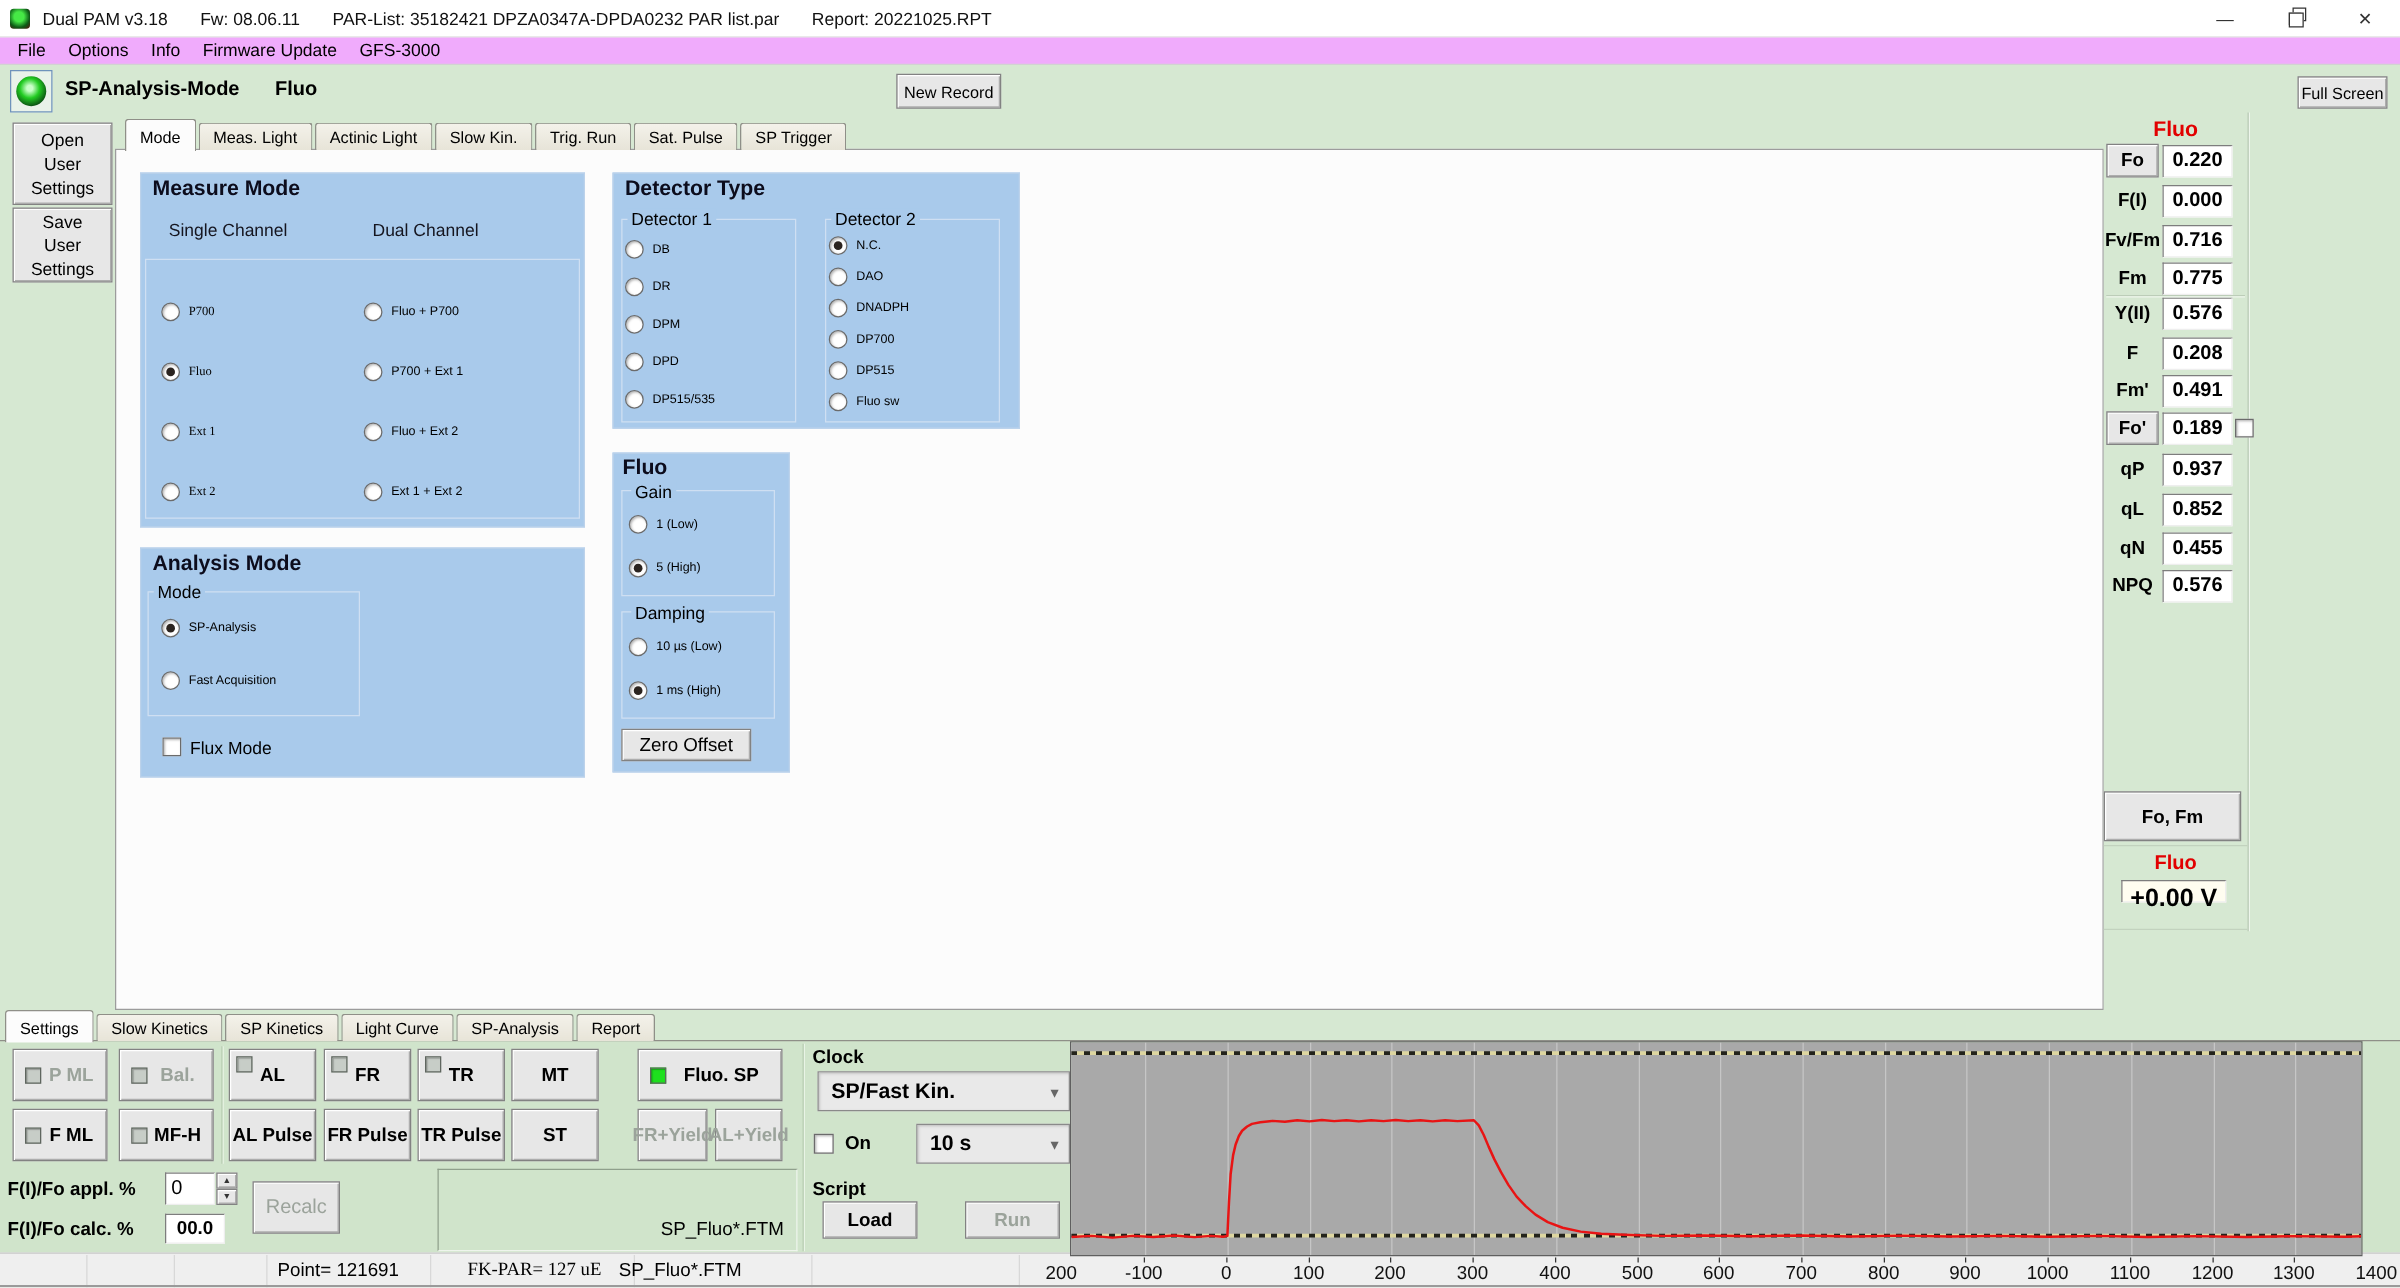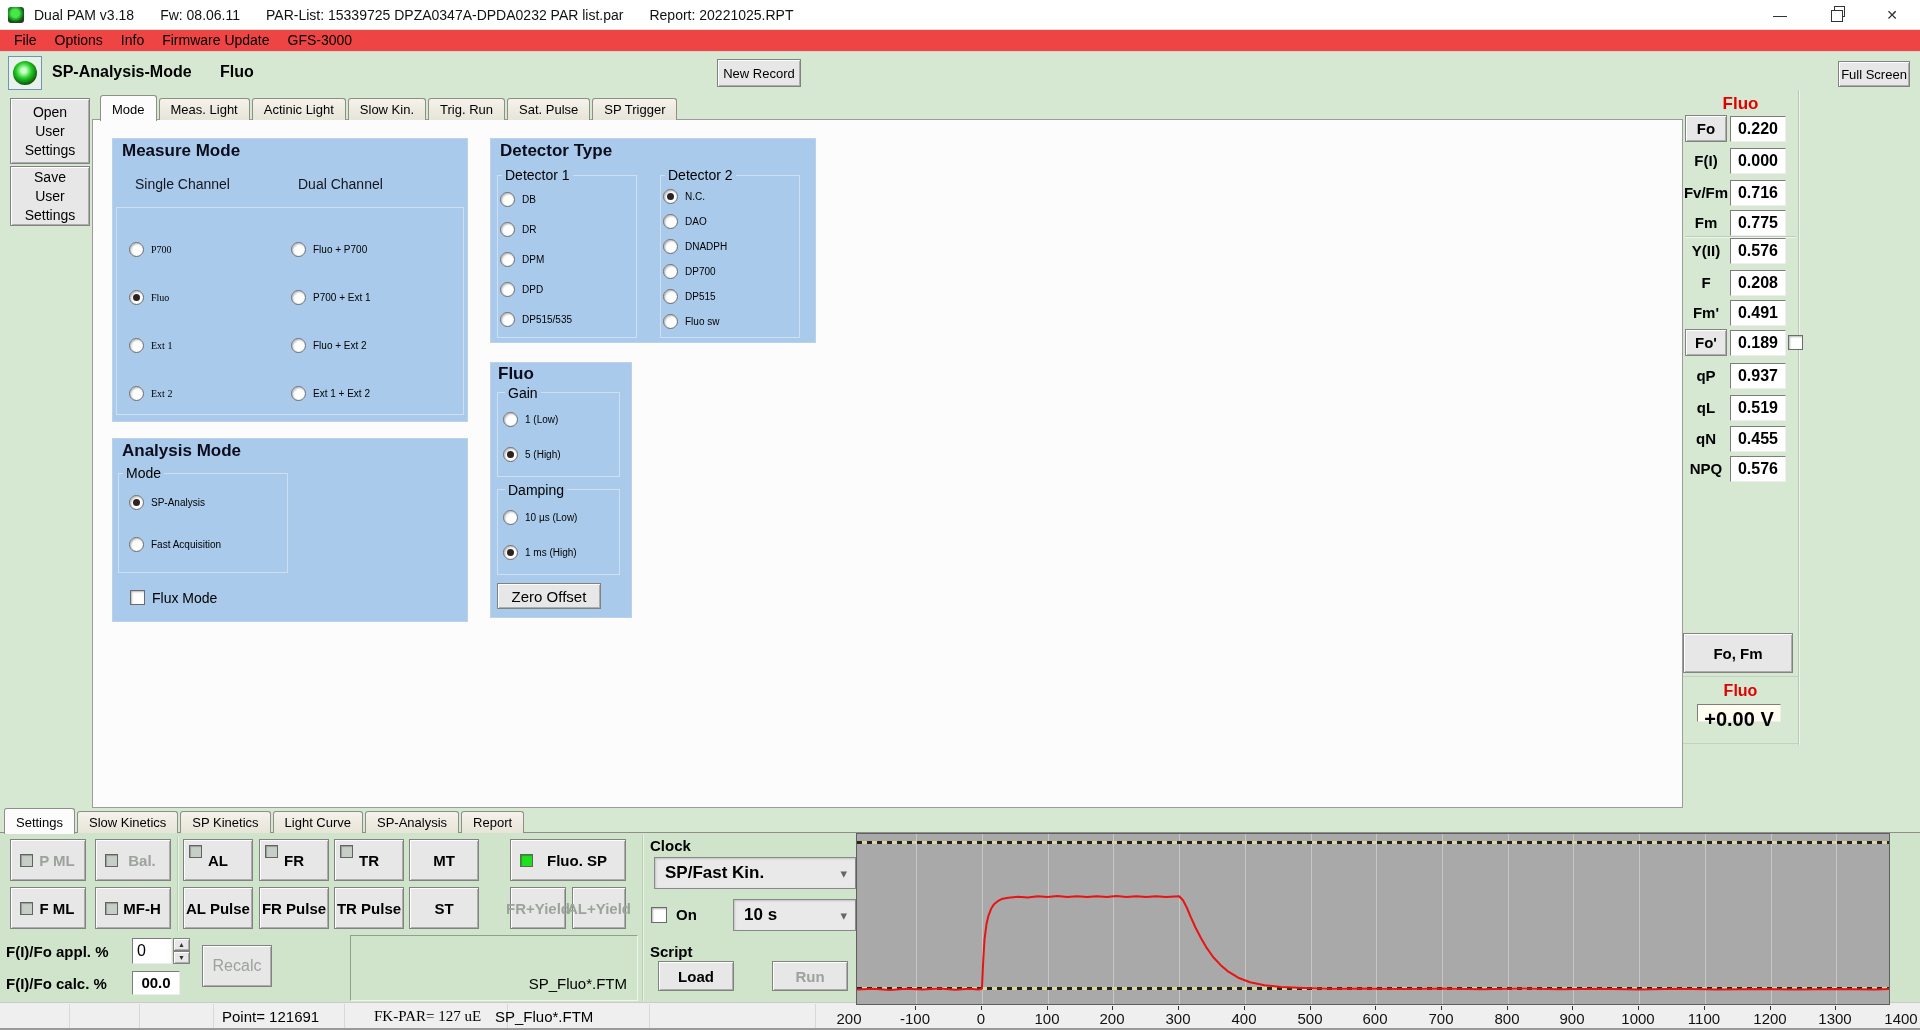--- a/index.html
+++ b/index.html
@@ -12,21 +12,21 @@
   
   #titlebar{position:absolute;left:0;top:0;width:1920px;height:30px;background:#ffffff;border-bottom:1px solid #e2e2e2;display:flex;align-items:center;}
   #appicon{width:16px;height:16px;margin:0 10px 0 8px;border-radius:3px;background:radial-gradient(circle at 45% 40%, #46e846 0 30%, #0d5c17 65%, #5c1010 100%);}
   .ttxt{font-size:14px;color:#111;margin-right:26px;white-space:nowrap}
   #winbtns{position:absolute;right:0;top:0;height:30px;display:flex;}
   .winbtn{width:56px;height:30px;display:flex;align-items:center;justify-content:center;font-size:14px;color:#333;}
   .ic-restore{width:10px;height:10px;border:1px solid #333;position:relative;background:#fff;}
   .ic-restore::before{content:"";position:absolute;left:2px;top:-5px;width:9px;height:9px;border:1px solid #333;}
   .ic-restore::after{content:"";position:absolute;left:-1px;top:-1px;width:10px;height:10px;background:#fff;border:1px solid #333;}
   
-  #menubar{position:absolute;left:0;top:30px;width:1920px;height:22px;background:#ef4444;border-bottom:1px solid #d2d2d2;display:flex;align-items:center;padding-left:5px;}
+  #menubar{position:absolute;left:0;top:30px;width:1920px;height:22px;background:#f0abfc;border-bottom:1px solid #d2d2d2;display:flex;align-items:center;padding-left:5px;}
   .mitem{padding:0 9px;font-size:14px;line-height:21px;}
   
   #headerbar{position:absolute;left:0;top:52px;width:1920px;height:38px;background:#d6e8d2;}
   #hicon{position:absolute;left:8px;top:56px;width:34px;height:34px;border:1px solid #6f93bb;background:#e9f2e9;display:flex;align-items:center;justify-content:center;}
   #hicon .orb{width:24px;height:24px;border-radius:50%;background:radial-gradient(circle at 45% 40%, #c8ffc8 0 12%, #22cc22 40%, #0a4d12 75%, #233 100%);}
   #htitle{position:absolute;left:52px;top:63px;font-weight:bold;font-size:16px;}
   #hsub{margin-left:24px;}
   #newrecord{left:717px;top:59px;width:84px;height:28px;font-size:13px;}
   #fullscreen{left:1838px;top:61px;width:72px;height:26px;font-size:13px;}
   
@@ -113,21 +113,21 @@
 </style>
 </head>
 <body>
 
 <div id="screen">
 
   <div id="titlebar">
     <span id="appicon"></span>
     <span class="ttxt">Dual PAM v3.18</span>
     <span class="ttxt">Fw: 08.06.11</span>
-    <span class="ttxt">PAR-List: 15339725 DPZA0347A-DPDA0232 PAR list.par</span>
+    <span class="ttxt">PAR-List: 35182421 DPZA0347A-DPDA0232 PAR list.par</span>
     <span class="ttxt">Report: 20221025.RPT</span>
     <div id="winbtns">
       <span class="winbtn">
           <span>—</span>
         </span>
       <span class="winbtn">
           <span class="ic-restore"></span>
         </span>
       <span class="winbtn">
           <span>✕</span>
@@ -327,21 +327,21 @@
         <div class="sb-lab" style="position: absolute; left: 0px; top: 184px; width: 46px;">F</div>
         <div class="sunken sb-val" style="position: absolute; left: 47px; top: 180px; width: 56px; height: 26px;">0.208</div>
         <div class="sb-lab" style="position: absolute; left: 0px; top: 214px; width: 46px;">Fm'</div>
         <div class="sunken sb-val" style="position: absolute; left: 47px; top: 210px; width: 56px; height: 26px;">0.491</div>
         <div class="btn3d sb-btnlab" style="position: absolute; left: 2px; top: 239px; width: 42px; height: 27px;">Fo'</div>
         <div class="sunken sb-val" style="position: absolute; left: 47px; top: 240px; width: 56px; height: 26px;">0.189</div>
         <div class="cbx" style="position: absolute; left: 105px; top: 245px;"></div>
         <div class="sb-lab" style="position: absolute; left: 0px; top: 277px; width: 46px;">qP</div>
         <div class="sunken sb-val" style="position: absolute; left: 47px; top: 273px; width: 56px; height: 26px;">0.937</div>
         <div class="sb-lab" style="position: absolute; left: 0px; top: 309px; width: 46px;">qL</div>
-        <div class="sunken sb-val" style="position: absolute; left: 47px; top: 305px; width: 56px; height: 26px;">0.519</div>
+        <div class="sunken sb-val" style="position: absolute; left: 47px; top: 305px; width: 56px; height: 26px;">0.852</div>
         <div class="sb-lab" style="position: absolute; left: 0px; top: 340px; width: 46px;">qN</div>
         <div class="sunken sb-val" style="position: absolute; left: 47px; top: 336px; width: 56px; height: 26px;">0.455</div>
         <div class="sb-lab" style="position: absolute; left: 0px; top: 370px; width: 46px;">NPQ</div>
         <div class="sunken sb-val" style="position: absolute; left: 47px; top: 366px; width: 56px; height: 26px;">0.576</div>
       </div>
     <div id="sb-sep"></div>
     <div class="btn3d" id="fofm">Fo, Fm</div>
     <div class="sb-hline" style="top:586px;"></div>
     <div id="gaugetitle">Fluo</div>
     <div id="gaugebox">+0.00 V</div>

